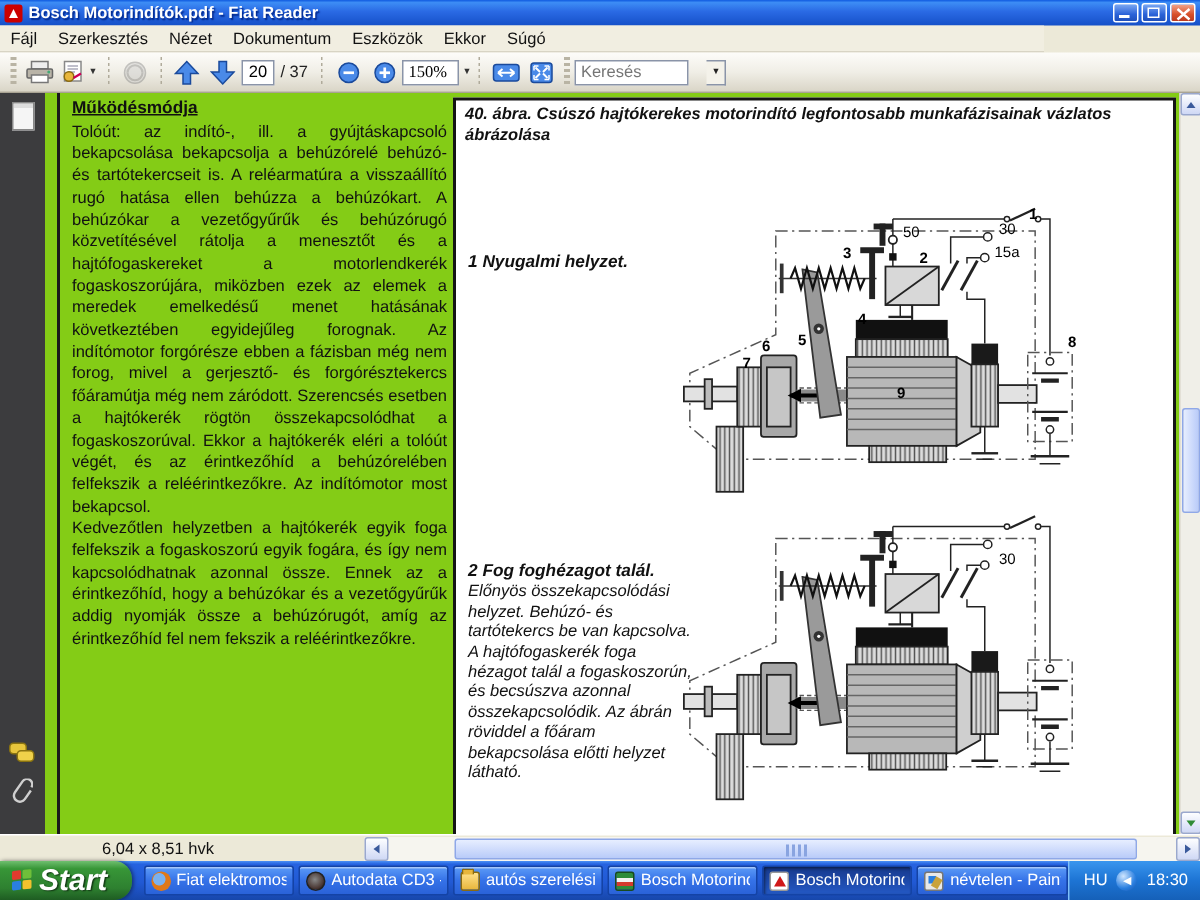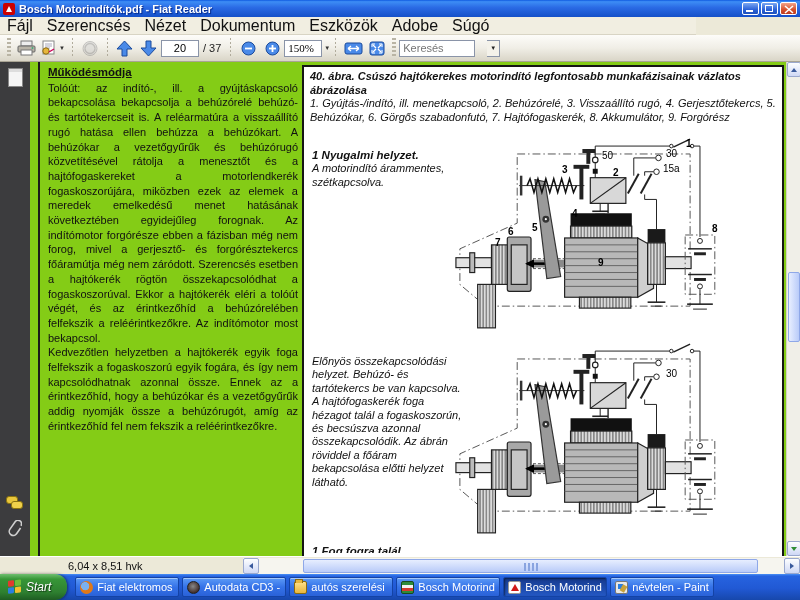--- a/index.html
+++ b/index.html
@@ -19,38 +19,38 @@
   .winbtns { display:flex; gap:2px; }
   .winbtn { width:17px; height:13px; border:1px solid #fff; border-radius:2px;
     background:linear-gradient(180deg,#7aa7f2,#2a62d8 60%,#1f50bb); position:relative; }
   .winbtn.close { background:linear-gradient(180deg,#f2a48a,#d8502a 60%,#bb3a1f); }
   .winbtn .mingl { position:absolute; left:3px; bottom:2px; width:7px; height:2px; background:#fff; }
   .winbtn .maxgl { position:absolute; left:3px; top:2px; width:8px; height:7px; border:1.5px solid #fff; }
   .winbtn svg { position:absolute; left:3px; top:2px; }
 
   
   .menubar { position:absolute; left:0; top:17px; width:696px; height:18px; background:#f1eee1;
-    border-bottom:1px solid #d8d4c4; display:flex; align-items:center; font-size:16px; color:#111;text-align:center; }
+    border-bottom:1px solid #d8d4c4; display:flex; align-items:center; font-size:11px; color:#111;text-align:center; }
   .menu-item { padding:2px 7px; }
 
   
   .toolbar { position:absolute; left:0; top:35px; width:800px; height:27px;
     background:linear-gradient(180deg,#fdfcf9 0%,#f0eee6 50%,#d9d5c7 100%);
     border-bottom:1px solid #a9a494; display:flex; align-items:center; padding-left:4px; }
   .grip { width:4px; height:20px; margin:0 3px;
     background:repeating-linear-gradient(180deg,#b9b4a4 0 2px,transparent 2px 4px); }
   .tsep { width:1px; height:20px; margin:0 5px;
     background:repeating-linear-gradient(180deg,#b0ab9b 0 2px,transparent 2px 4px); }
   .tbtn { height:22px; min-width:24px; display:flex; align-items:center; justify-content:center;
     border-radius:2px; padding:0 2px; }
   .tbtn.dis { opacity:.45; filter:grayscale(1); }
   .caret { font-size:6px; color:#333; margin-left:2px; }
   .tinput { height:17px; border:1px solid #8a94a8; background:#fff; font-size:11px;
     font-family:"Liberation Sans",sans-serif; padding:0 3px; }
-  .pageinput { width:38px; text-align:center; }
+  .pageinput { width:22px; text-align:center; }
   .zoominput { width:38px;font-family:Liberation Serif, serif; }
   .pagetotal { font-size:11px; color:#222; margin:0 4px; }
   .searchwrap { display:flex; align-items:center;gap:12px; }
   .searchinput { width:76px; color:#999; }
   .searchcaret { width:13px; height:17px; border:1px solid #8a94a8; border-left:none; background:#f4f2ea;
     display:flex; align-items:center; justify-content:center; font-size:6px; color:#222; }
 
   
   .workarea { position:absolute; left:0; top:62px; width:800px; height:494px; background:#fff; }
   .sidebar { position:absolute; left:0; top:0; width:30px; height:494px; background:#3c3c3e;
@@ -71,21 +71,21 @@
     color:#111; text-align:justify; }
   .leftcol h3 { font-size:11.5px; font-weight:bold; text-decoration:underline; margin-bottom:1px; }
   .leftcol p.gap { margin-bottom:14px; }
 
   
   .figurebox { position:absolute; left:272px; top:3px; width:482px; height:500px;
     border:2px solid #151515; background:#fff; }
   .figcap { padding:3px 6px 0 6px; font-size:11px; font-style:italic; color:#111; line-height:13.5px; }
   .figcap .capt { font-weight:bold; }
   .phase { position:absolute; width:152px; font-style:italic; font-size:11px; line-height:13.4px; color:#111; }
-  .phase .ptitle { font-weight:bold; font-size:11.5px; }
+  .phase .ptitle { font-weight:bold; font-size:11.5px;margin-top:20px; }
   .phase1 { left:8px; top:82px; }
   .phase2 { left:8px; top:288px; }
   .phase3 { left:8px; top:478px; height:8px; overflow:hidden; }
   .diagram { position:absolute; width:331px; height:195px; }
   .diagram1 { left:146px; top:70px; }
   .diagram2 { left:146px; top:275px; }
   .dlabel { position:absolute; font-size:10px; font-weight:bold; color:#000; font-style:normal; }
   .dlabel.term { font-weight:normal; }
 
   
@@ -119,21 +119,21 @@
   
   .taskbar { position:absolute; left:0; top:574px; width:800px; height:26px;
     background:linear-gradient(180deg,#4a90f5 0%,#2663e0 8%,#2159d4 55%,#1747ab 100%); display:flex; align-items:center; }
   .startbtn { height:26px; padding:0 16px 0 8px; border-radius:0 12px 12px 0;
     background:linear-gradient(180deg,#6fbf6f 0%,#379637 20%,#2e8030 70%,#1e5c22 100%);
     box-shadow:1px 0 3px rgba(0,0,0,.5); display:flex; align-items:center; gap:4px; flex:none; }
   .startflag { width:14px; height:14px; display:grid; grid-template-columns:6px 6px; grid-template-rows:6px 6px; gap:1px; transform:skewY(-6deg); }
   .startflag i { border-radius:1px; }
   .startflag i:nth-child(1){background:#e23a2e;} .startflag i:nth-child(2){background:#6fbf3a;}
   .startflag i:nth-child(3){background:#2a7fe0;} .startflag i:nth-child(4){background:#f2c12e;}
-  .startlabel { color:#fff; font-size:12px; font-weight:normal; font-style:italic; text-shadow:1px 1px 1px #133a15; }
+  .startlabel { color:#fff; font-size:20px; font-weight:bold; font-style:italic; text-shadow:1px 1px 1px #133a15; }
   .tasks { display:flex; gap:3px; margin-left:8px; flex:1; min-width:0; }
   .taskbtn { width:104px; height:20px; border-radius:2px; border:1px solid #1443a5;
     background:linear-gradient(180deg,#5c9bf7,#3572e8 50%,#2a62d8);
     box-shadow:inset 0 1px 0 rgba(255,255,255,.45); color:#fff; font-size:11px;
     display:flex; align-items:center; gap:4px; padding:0 4px; overflow:hidden; }
   .taskbtn.active { background:linear-gradient(180deg,#16398c,#1e4cae 60%,#2458c4);
     box-shadow:inset 1px 1px 2px rgba(0,0,0,.5); }
   .taskbtn .tlabel { white-space:nowrap; overflow:hidden; flex:1; }
   .ticon { width:13px; height:13px; flex:none; border-radius:2px; position:relative; }
   .ticon.firefox { border-radius:50%; background:radial-gradient(circle at 40% 40%,#7ab1f0 0 35%,#e07818 40% 75%,#b64d10 100%); }
@@ -175,25 +175,25 @@
       <div class="winbtn close">
         <svg width="10" height="9" viewBox="0 0 10 9">
           <path d="M1,1 L9,8 M9,1 L1,8" stroke="#fff" stroke-width="1.6"></path>
           </svg>
       </div>
     </div>
   </div>
 
   <div class="menubar">
     <span class="menu-item">Fájl</span>
-    <span class="menu-item">Szerencsés</span>
+    <span class="menu-item">Szerkesztés</span>
     <span class="menu-item">Nézet</span>
     <span class="menu-item">Dokumentum</span>
     <span class="menu-item">Eszközök</span>
-    <span class="menu-item">Adobe</span>
+    <span class="menu-item">Ekkor</span>
     <span class="menu-item">Súgó</span>
   </div>
 
   <div class="toolbar">
     <div class="grip"></div>
     <div class="tbtn">
       <svg width="19" height="16" viewBox="0 0 19 16">
         <rect x="4" y="1" width="11" height="5" fill="#eee" stroke="#777"></rect>
         <rect x="1" y="6" width="17" height="6" rx="1" fill="#b9b4a8" stroke="#666"></rect>
         <rect x="4" y="10" width="11" height="5" fill="#fff" stroke="#777"></rect>
@@ -288,26 +288,24 @@
 
       <div class="leftcol">
         <h3>Működésmódja</h3>
         <p>Tolóút: az indító-, ill. a gyújtáskapcsoló bekapcsolása bekapcsolja a behúzórelé behúzó- és tartótekercseit is. A reléarmatúra a visszaállító rugó hatása ellen behúzza a behúzókart. A behúzókar a vezetőgyűrűk és behúzórugó közvetítésével rátolja a menesztőt és a hajtófogaskereket a motorlendkerék fogaskoszorújára, miközben ezek az elemek a meredek emelkedésű menet hatásának következtében egyidejűleg forognak. Az indítómotor forgórésze ebben a fázisban még nem forog, mivel a gerjesztő- és forgórésztekercs főáramútja még nem záródott. Szerencsés esetben a hajtókerék rögtön összekapcsolódhat a fogaskoszorúval. Ekkor a hajtókerék eléri a tolóút végét, és az érintkezőhíd a behúzórelében felfekszik a reléérintkezőkre. Az indítómotor most bekapcsol.</p>
         <p>Kedvezőtlen helyzetben a hajtókerék egyik foga felfekszik a fogaskoszorú egyik fogára, és így nem kapcsolódhatnak azonnal össze. Ennek az a érintkezőhíd, hogy a behúzókar és a vezetőgyűrűk addig nyomják össze a behúzórugót, amíg az érintkezőhíd fel nem fekszik a reléérintkezőkre.</p>
       </div>
 
       <div class="figurebox">
         <div class="figcap">
           <span class="capt">40. ábra. Csúszó hajtókerekes motorindító legfontosabb munkafázisainak vázlatos ábrázolása</span><br>
-          <span>1. Gyújtás-/indító, ill. menetkapcsoló, 2. Behúzórelé, 3. Visszaállító rugó, 4. Gerjesztőtekercs, 5. Behúzókar, 6. Görgős szabadonfutó, 7. Hajtófogaskerék, 8. Akkumulátor, 9. Forgórész</span>
         </div>
 
         <div class="phase phase1">
           <div class="ptitle">1 Nyugalmi helyzet.</div>
-          <div>A motorindító árammentes, szétkapcsolva.</div>
         </div>
 
         <div class="diagram diagram1">
           <svg width="331" height="195" viewBox="0 0 335 195">
             <defs>
               <pattern id="pv" patternUnits="userSpaceOnUse" width="3.2" height="6">
                 <rect width="3.2" height="6" fill="#dcdcdc"></rect>
                 <line x1="1.6" y1="0" x2="1.6" y2="6" stroke="#555" stroke-width="1"></line>
               </pattern>
             </defs>
@@ -388,20 +386,21 @@
           <span class="dlabel" style="left:112px;top:27px">3</span>
           <span class="dlabel" style="left:122px;top:71px">4</span>
           <span class="dlabel" style="left:82px;top:85px">5</span>
           <span class="dlabel" style="left:58px;top:89px">6</span>
           <span class="dlabel" style="left:45px;top:100px">7</span>
           <span class="dlabel" style="left:262px;top:86px">8</span>
           <span class="dlabel" style="left:148px;top:120px">9</span>
         </div>
 
         <div class="phase phase2">
+          <div class="ptitle">2 Fog foghézagot talál.</div>
           <div>Előnyös összekapcsolódási helyzet. Behúzó- és tartótekercs be van kapcsolva. A hajtófogaskerék foga hézagot talál a fogaskoszorún, és becsúszva azonnal összekapcsolódik. Az ábrán röviddel a főáram bekapcsolása előtti helyzet látható.</div>
         </div>
 
         <div class="diagram diagram2">
           <svg width="331" height="195" viewBox="0 0 335 195">
             <use href="#motor-g"></use>
           </svg>
           <span class="dlabel term" style="left:216px;top:26px">30</span>
         </div>
 
@@ -466,15 +465,20 @@
         <div class="ticon pdf">
             <i></i>
           </div>
         <span class="tlabel">Bosch Motorindít...</span>
       </div>
       <div class="taskbtn">
         <div class="ticon paint"></div>
         <span class="tlabel">névtelen - Paint</span>
       </div>
     </div>
+    <div class="tray">
+      <span class="tray-lang">HU</span>
+      <div class="tray-circle">◄</div>
+      <span class="tray-clock">18:30</span>
+    </div>
   </div>
 
 </div>
 
 </body></html>

